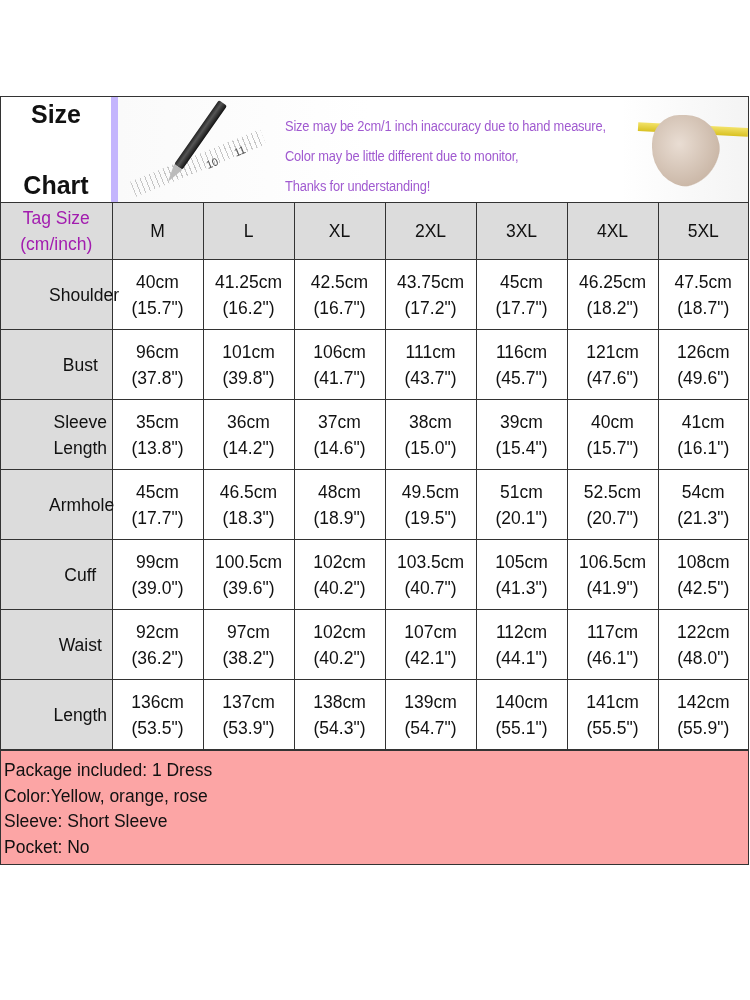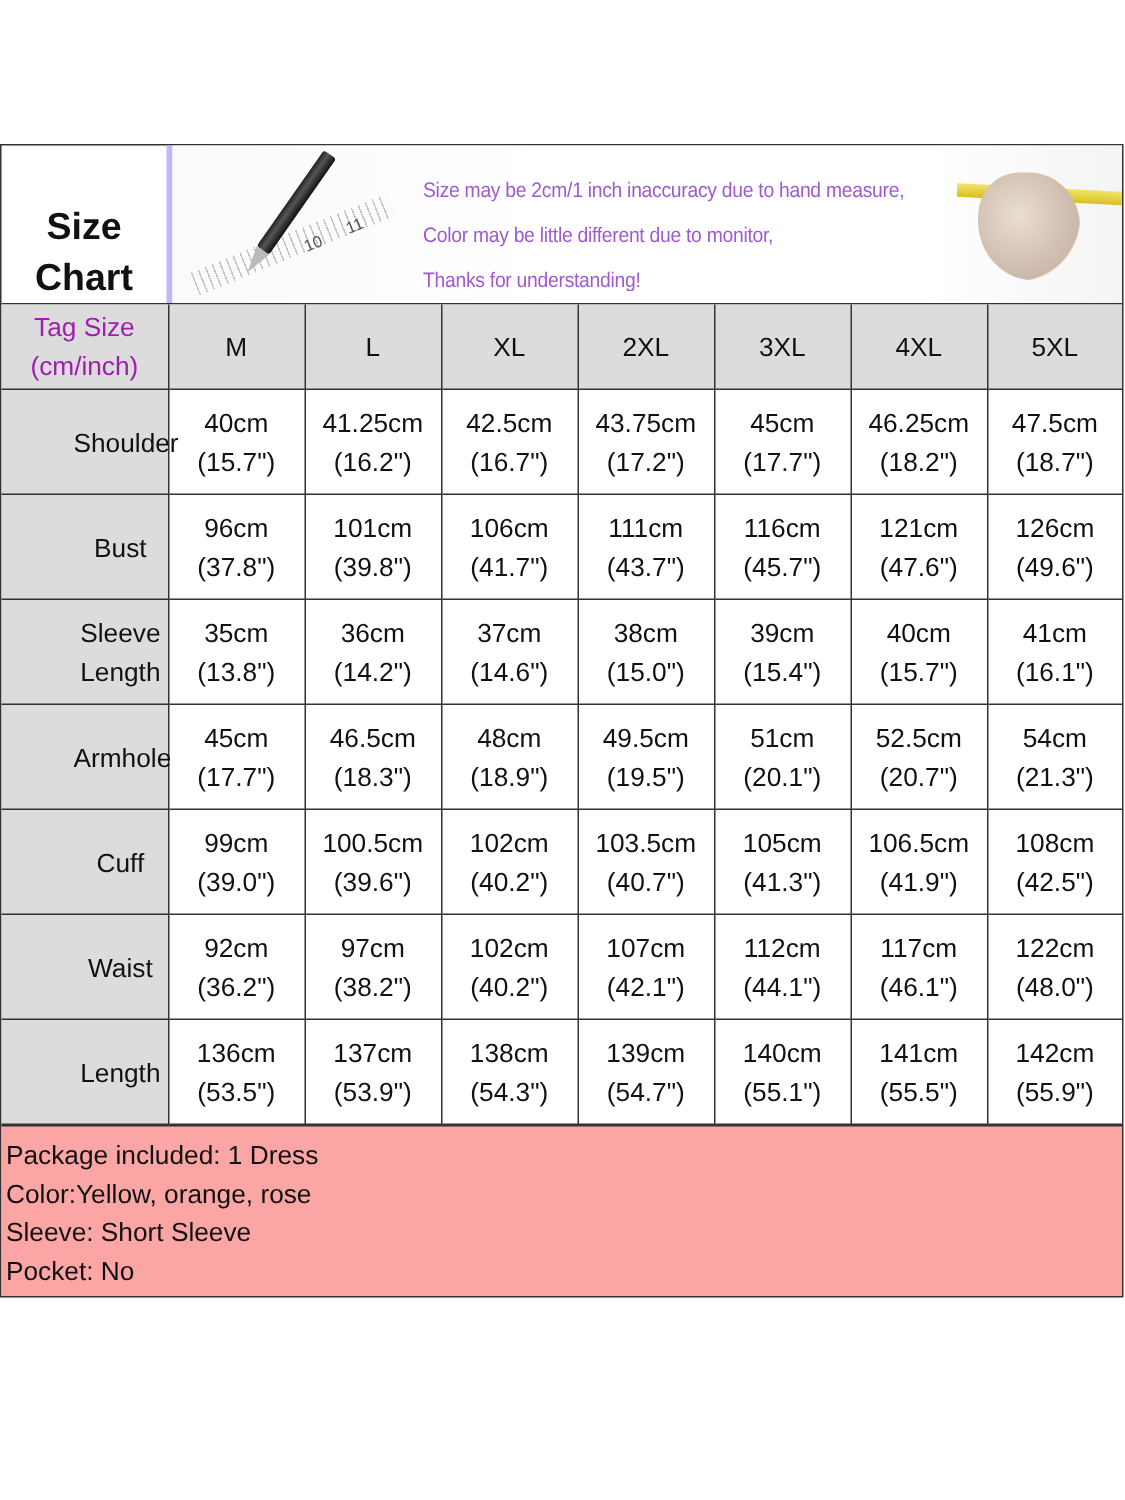--- a/index.html
+++ b/index.html
@@ -1,19 +1,19 @@
 <!DOCTYPE html>
 <html><head>
   <meta charset="utf-8">
   <style>
     html, body { margin: 0; padding: 0; background: #ffffff; }
     body { width: 750px; height: 1000px; position: relative; overflow: hidden; font-family: "Liberation Sans", sans-serif; color: #111; }
     .chart { position: absolute; left: 0; top: 96px; width: 749px; border: 1px solid #333; box-sizing: border-box; }
     .banner { height: 105px; display: flex; border-bottom: 1px solid #333; }
-    .banner-title { width: 110px; border-right: 4px solid #c4b5fd; display: flex; flex-direction: column; align-items: center; justify-content: flex-end; font-weight: bold; font-size: 25px; line-height: 34px; }
+    .banner-title { width: 110px; border-right: 7px solid #c4b5fd; display: flex; flex-direction: column; align-items: center; justify-content: space-between; font-weight: bold; font-size: 25px; line-height: 34px; }
     .banner-art { flex: 1; position: relative; background: linear-gradient(90deg, #fafafa, #ffffff 40%, #ffffff 80%, #f4f4f4); overflow: hidden; }
     .notes { position: absolute; left: 167px; top: 14px; color: #a05ad0; font-size: 14px; line-height: 30px; letter-spacing: -0.2px; transform: scaleX(0.92); transform-origin: left top; white-space: nowrap; }
     .pencil { position: absolute; left: 100px; top: 6px; width: 10px; height: 78px; background: linear-gradient(90deg,#222,#555 40%,#111); transform: rotate(35deg); transform-origin: top center; border-radius: 2px; }
     .pencil:after { content:""; position:absolute; left:0; bottom:-18px; border-left:5px solid transparent; border-right:5px solid transparent; border-top:18px solid #bbb; }
     .ruler { position: absolute; left: 10px; top: 58px; width: 140px; height: 16px; background: repeating-linear-gradient(90deg,#999 0 1px,transparent 1px 5px); opacity: .55; transform: rotate(-22deg); }
     .ruler-num { position: absolute; font-size: 11px; color: #555; transform: rotate(-22deg); }
     .hand { position: absolute; right: 28px; top: 18px; width: 68px; height: 72px; background: radial-gradient(ellipse at 40% 40%, #e9ddd3, #cbb8a8 70%, transparent 72%); border-radius: 40% 50% 45% 55%; }
     .tape { position: absolute; right: 0; top: 28px; width: 110px; height: 9px; background: linear-gradient(#f3e36a,#d8c020); transform: rotate(3deg); }
     table { border-collapse: collapse; width: 747px; table-layout: fixed; }
     td { border: 1px solid #333; text-align: center; vertical-align: middle; font-size: 17.5px; line-height: 26px; padding: 0; }

